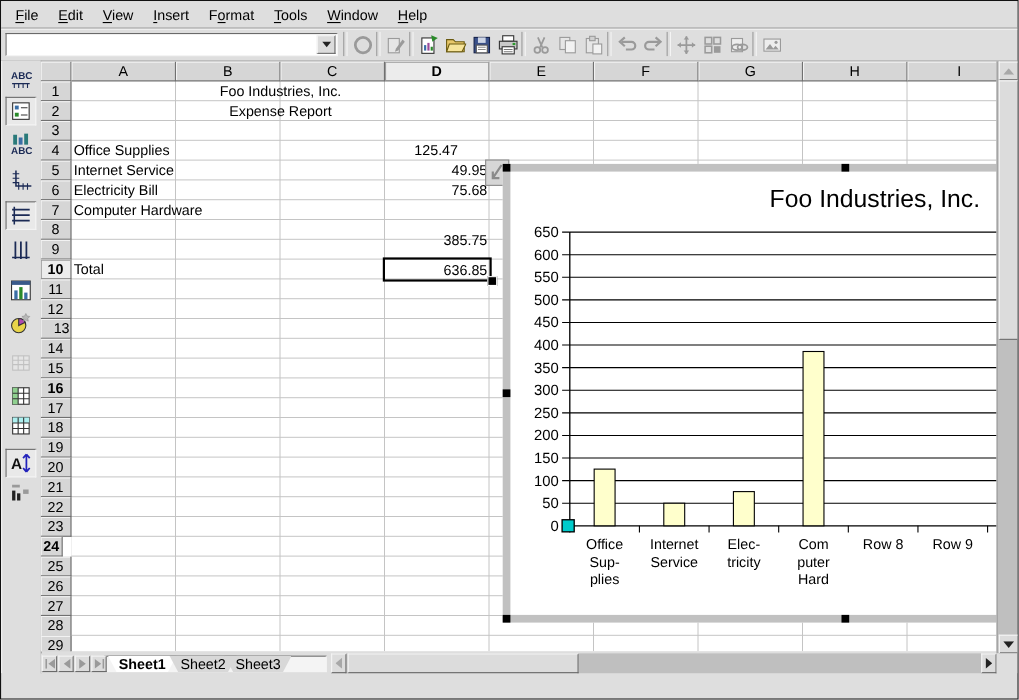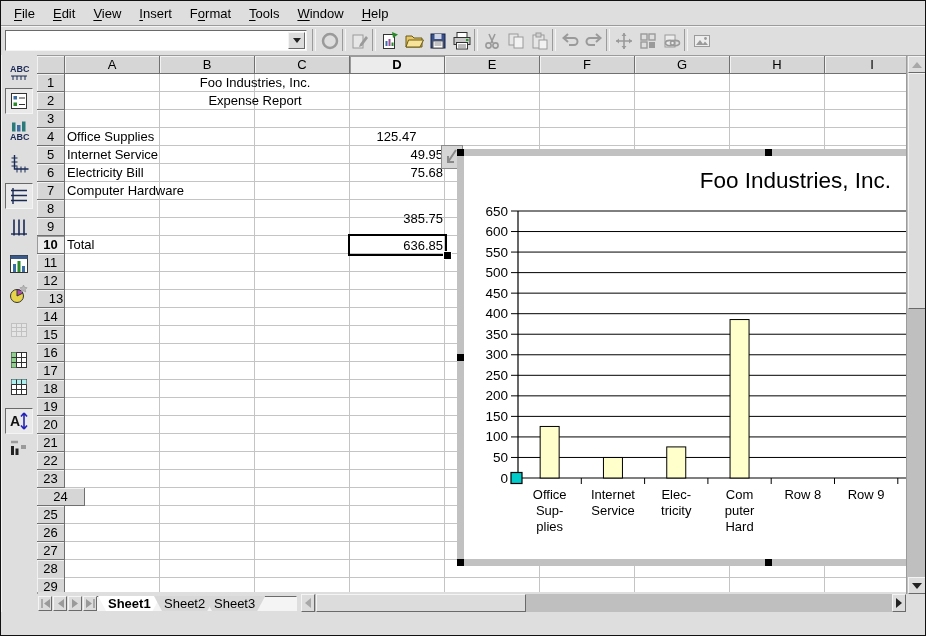--- a/index.html
+++ b/index.html
@@ -362,29 +362,29 @@
         <div class="hdr" style="left: 0px; top: 108px; width: 28px; height: 18px; font-weight: normal;">6</div>
         <div class="hdr" style="left: 0px; top: 126px; width: 28px; height: 18px; font-weight: normal;">7</div>
         <div class="hdr" style="left: 0px; top: 144px; width: 28px; height: 18px; font-weight: normal;">8</div>
         <div class="hdr" style="left: 0px; top: 162px; width: 28px; height: 18px; font-weight: normal;">9</div>
         <div class="hdr sel" style="left: 0px; top: 180px; width: 28px; height: 18px; font-weight: bold;">10</div>
         <div class="hdr" style="left: 0px; top: 198px; width: 28px; height: 18px; font-weight: normal;">11</div>
         <div class="hdr" style="left: 0px; top: 216px; width: 28px; height: 18px; font-weight: normal;">12</div>
         <div class="hdr" style="left: 0px; top: 234px; width: 28px; height: 18px; font-weight: normal; padding-left: 11px;">13</div>
         <div class="hdr" style="left: 0px; top: 252px; width: 28px; height: 18px; font-weight: normal;">14</div>
         <div class="hdr" style="left: 0px; top: 270px; width: 28px; height: 18px; font-weight: normal;">15</div>
-        <div class="hdr" style="left: 0px; top: 288px; width: 28px; height: 18px; font-weight: normal;">16</div>
+        <div class="hdr" style="left: 0px; top: 288px; width: 28px; height: 18px; font-weight: bold;">16</div>
         <div class="hdr" style="left: 0px; top: 306px; width: 28px; height: 18px; font-weight: normal;">17</div>
         <div class="hdr" style="left: 0px; top: 324px; width: 28px; height: 18px; font-weight: normal;">18</div>
         <div class="hdr" style="left: 0px; top: 342px; width: 28px; height: 18px; font-weight: normal;">19</div>
         <div class="hdr" style="left: 0px; top: 360px; width: 28px; height: 18px; font-weight: normal;">20</div>
         <div class="hdr" style="left: 0px; top: 378px; width: 28px; height: 18px; font-weight: normal;">21</div>
         <div class="hdr" style="left: 0px; top: 396px; width: 28px; height: 18px; font-weight: normal;">22</div>
         <div class="hdr" style="left: 0px; top: 414px; width: 28px; height: 18px; font-weight: normal;">23</div>
-        <div class="hdr" style="left: 0px; top: 432px; width: 48px; height: 18px; font-weight: normal;">24</div>
+        <div class="hdr" style="left: 0px; top: 432px; width: 20px; height: 18px; font-weight: bold;">24</div>
         <div class="hdr" style="left: 0px; top: 450px; width: 28px; height: 18px; font-weight: normal;">25</div>
         <div class="hdr" style="left: 0px; top: 468px; width: 28px; height: 18px; font-weight: normal;">26</div>
         <div class="hdr" style="left: 0px; top: 486px; width: 28px; height: 18px; font-weight: normal;">27</div>
         <div class="hdr" style="left: 0px; top: 504px; width: 28px; height: 32px; font-weight: normal;">28</div>
         <div class="hdr" style="left: 0px; top: 522px; width: 28px; height: 18px; font-weight: normal;">29</div>
       </div>
     <div id="cells">
         <div class="cell-text" style="left: 123px; top: 18px; width: 190px; text-align: center;">Foo Industries, Inc.</div>
         <div class="cell-text" style="left: 123px; top: 36px; width: 190px; text-align: center;">Expense Report</div>
         <div class="cell-text" style="left: 30px; top: 72px; width: 220px;">Office Supplies</div>

